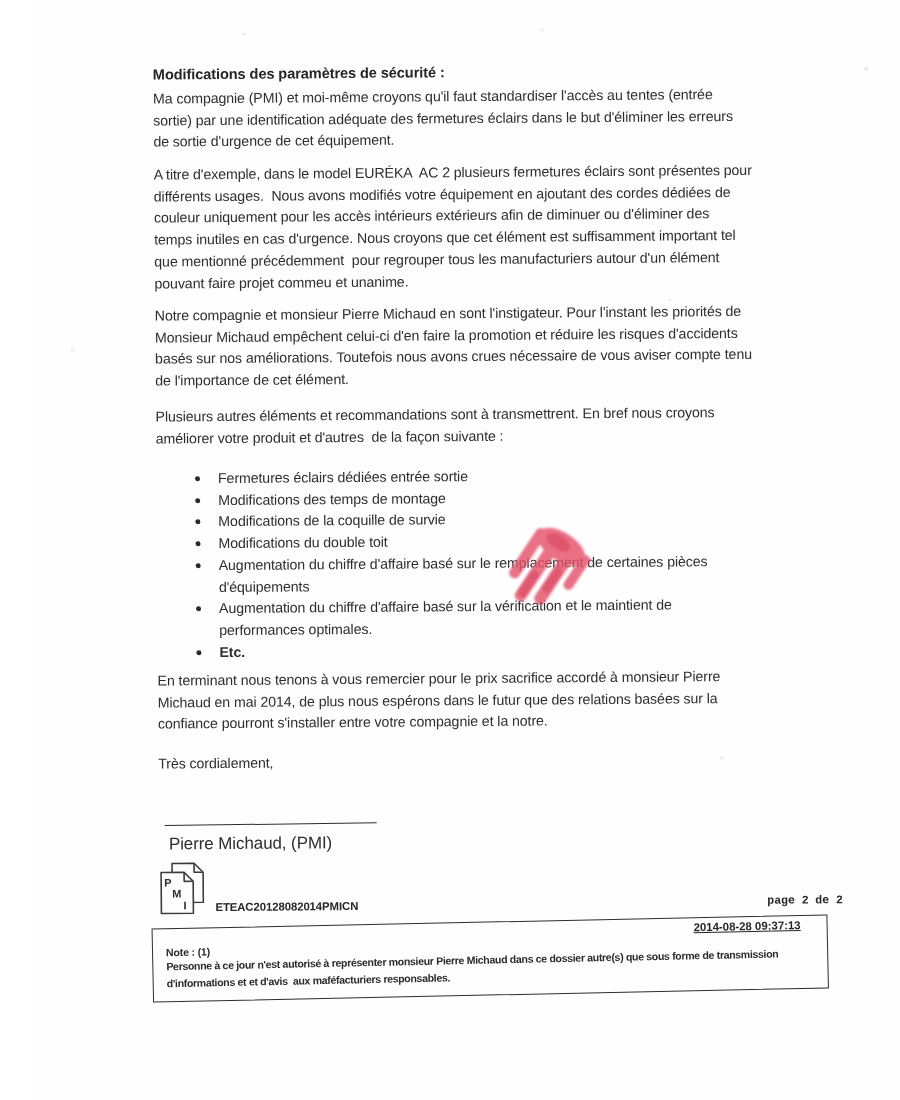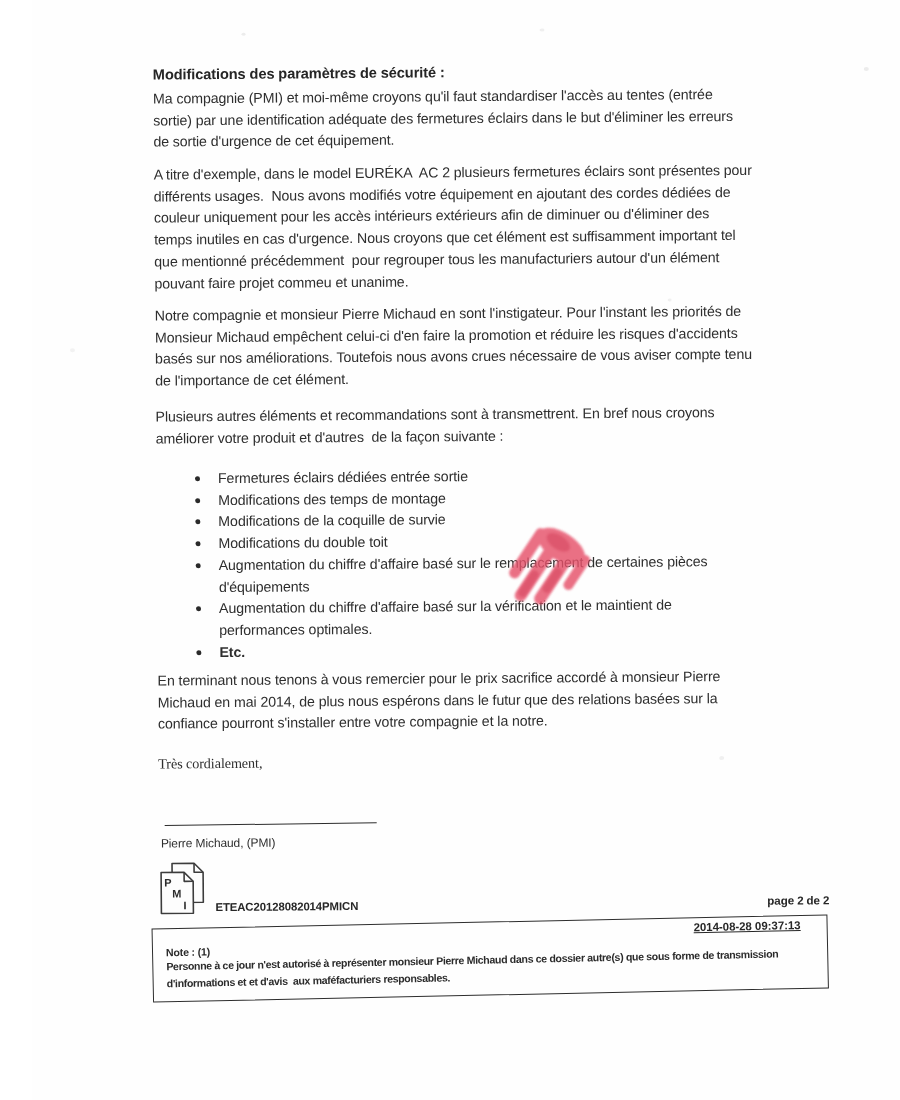--- a/index.html
+++ b/index.html
@@ -147,43 +147,43 @@
       <div class="bullet-item">
         <span class="bullet-dot"></span>
         <span class="body-text" style="white-space:pre;font-weight:bold;">Etc.</span>
       </div>
     </div>
 
     <div class="blk body-text" style="left:125px;top:668px;">En terminant nous tenons à vous remercier pour le prix sacrifice accordé à monsieur Pierre
 Michaud en mai 2014, de plus nous espérons dans le futur que des relations basées sur la
 confiance pourront s'installer entre votre compagnie et la notre.</div>
 
-    <div class="blk body-text" style="left:125px;top:751px;font-family:Liberation Serif, serif;">Très cordialement,</div>
+    <div class="blk body-text" style="left:125px;top:751px;">Très cordialement,</div>
 
     <div class="sig-line"></div>
 
-    <div class="blk body-text" style="left:127px;top:831px;font-size:12px;">Pierre Michaud, (PMI)</div>
+    <div class="blk body-text" style="left:135px;top:831px;font-size:17px;">Pierre Michaud, (PMI)</div>
 
     <svg class="logo-svg" width="62" height="58" viewBox="0 0 62 58">
       <g fill="#fdfdfd" stroke="#3c3c3c" stroke-width="1.6" stroke-linejoin="round">
         <path d="M18 3 L40 3 L49 12 L49 42 L18 42 Z"></path>
         <path d="M40 3 L40 12 L49 12" fill="none"></path>
         <path d="M7 12 L30 12 L39 21 L39 53 L7 53 Z"></path>
         <path d="M30 12 L30 21 L39 21" fill="none"></path>
       </g>
       <g fill="#2c2c2c" font-family="Liberation Sans, DejaVu Sans, sans-serif" font-size="11" font-weight="bold">
         <text x="10" y="26">P</text>
         <text x="18" y="37">M</text>
         <text x="29" y="49">I</text>
       </g>
     </svg>
 
     <div class="blk meta-bold" style="left:181px;top:899px;">ETEAC20128082014PMICN</div>
 
-    <div class="blk meta-bold" style="left:733px;top:896px;font-size:11.6px;">page 2 de 2</div>
+    <div class="blk meta-bold" style="left:733px;top:896px;font-size:11.6px;font-family:Liberation Mono, monospace;">page 2 de 2</div>
 
     <div class="note-box">
       <div class="note-date">2014-08-28 09:37:13</div>
       <div class="note-label">Note : (1)</div>
       <div class="note-lines">Personne à ce jour n'est autorisé à représenter monsieur Pierre Michaud dans ce dossier autre(s) que sous forme de transmission
 d'informations et et d'avis  aux maféfacturiers responsables.</div>
     </div>
 
     <svg class="stamp-svg" width="125" height="115" viewBox="0 0 125 115">
       <defs>

